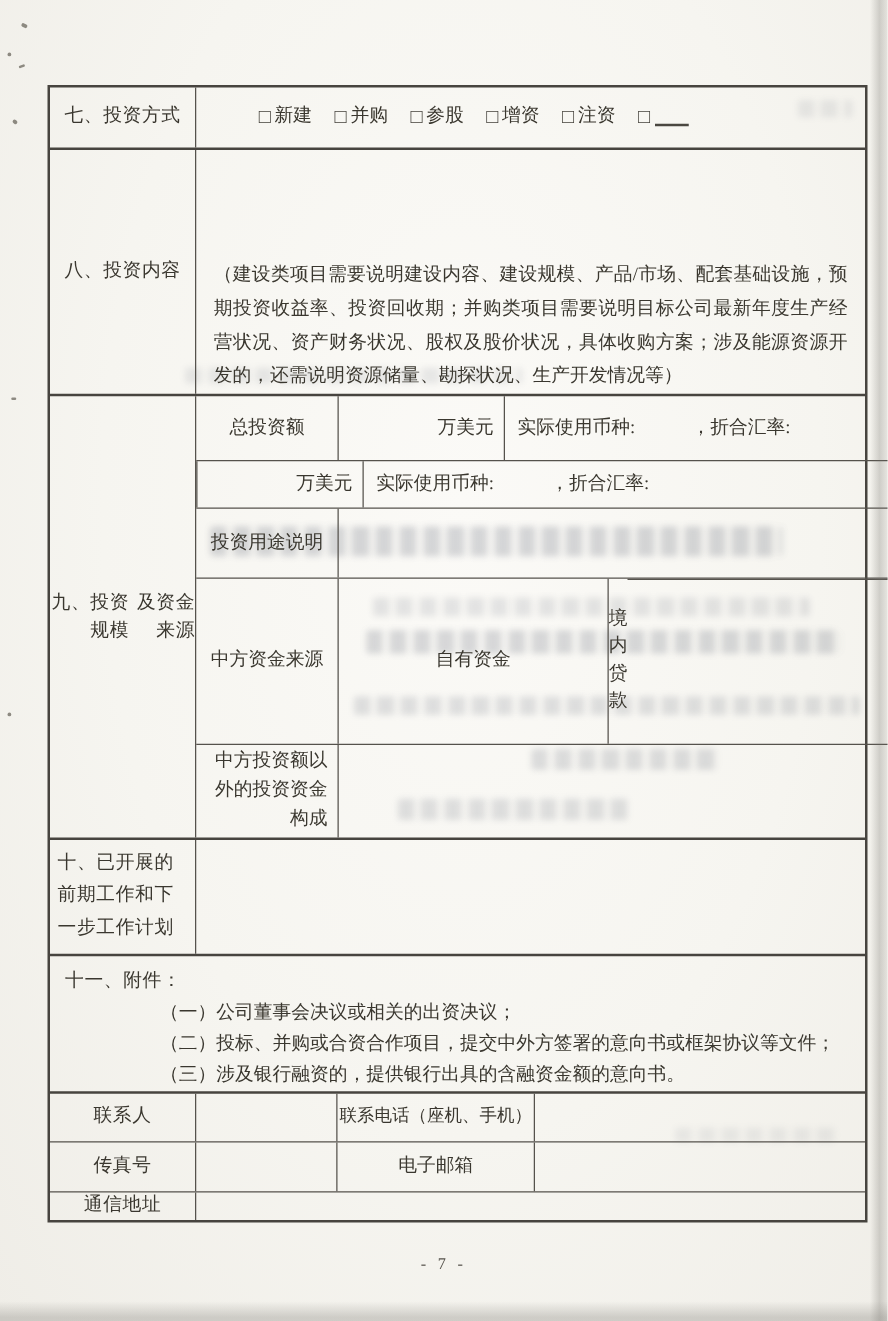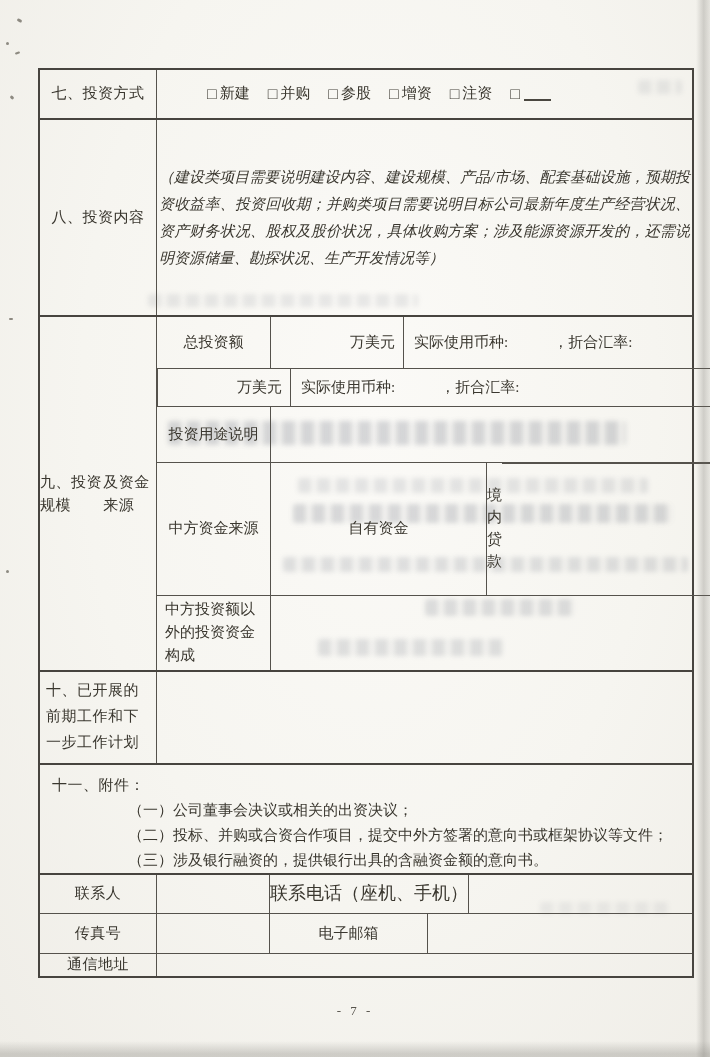--- a/index.html
+++ b/index.html
@@ -32,51 +32,51 @@
   .form-table{
     position:absolute;left:38px;top:68px;width:656px;height:910px;
     border:2px solid #47443f;box-sizing:border-box;
     display:flex;flex-direction:column;
     font-size:15px;line-height:1.45;
   }
   .row{display:flex;box-sizing:border-box;flex:0 0 auto;}
   .bt1{border-top:1px solid #55524c;}
   .bt2{border-top:2px solid #47443f;}
   .bl1{border-left:1px solid #55524c;}
-  .cell{box-sizing:border-box;display:flex;align-items:center;justify-content:center;text-align:left;}
+  .cell{box-sizing:border-box;display:flex;align-items:center;justify-content:center;text-align:right;}
   .c-head{flex:0 0 116px;letter-spacing:.5px;}
   .c2{flex:0 0 113px;}
   .c3{flex:0 0 133px;justify-content:flex-end;padding-right:8px;}
   .c-rest{flex:1 1 auto;}
   .stack{flex-direction:row;line-height:23px;}
 
   
   .chk-row{flex:1 1 auto;display:flex;align-items:center;padding-left:50px;gap:18px;box-sizing:border-box;}
   .chk-item{display:flex;align-items:center;white-space:nowrap;}
   .chk-glyph{font-size:16px;margin-right:3px;color:#45423c;}
   .blank-line{display:inline-block;width:27px;height:11px;border-bottom:2px solid #4a4740;margin-left:1px;}
 
   
-  .note-cell{flex:1 1 auto;display:flex;align-items:center;padding:0 2px;box-sizing:border-box;font-style:italic;}
+  .note-cell{flex:1 1 auto;display:flex;align-items:flex-end;padding:0 14px;box-sizing:border-box;}
   .note-cell p{margin:0;line-height:27px;text-align:justify;}
 
   
   .r9-right{flex:1 1 auto;display:flex;flex-direction:column;}
   .currency-cell{flex:1 1 auto;justify-content:flex-start;text-align:left;padding-left:10px;white-space:pre;}
   .grid{flex:1 1 auto;display:flex;flex-direction:row;}
   .g-left{flex:0 0 215px;}
   .g-right{flex:1 1 auto;}
 
   
   .att-cell{flex:1 1 auto;box-sizing:border-box;padding-top:8px;line-height:25px;}
   .att-title{padding-left:12px;letter-spacing:.5px;}
   .att-item{padding-left:88px;}
 
   .r10-label{align-items:flex-start;justify-content:flex-start;text-align:left;padding:5px 5px 0 6px;line-height:26px;}
-  .phone-label{font-size:18px;white-space:nowrap;letter-spacing:0;font-family:Liberation Mono, monospace;}
+  .phone-label{font-size:14px;white-space:nowrap;letter-spacing:0;}
 
   .page-number{
     position:absolute;left:0;top:1003px;width:710px;text-align:center;
     font-size:13px;letter-spacing:3px;color:#55524b;
   }
 </style>
 </head>
 <body>
 
 <div class="paper"></div>

